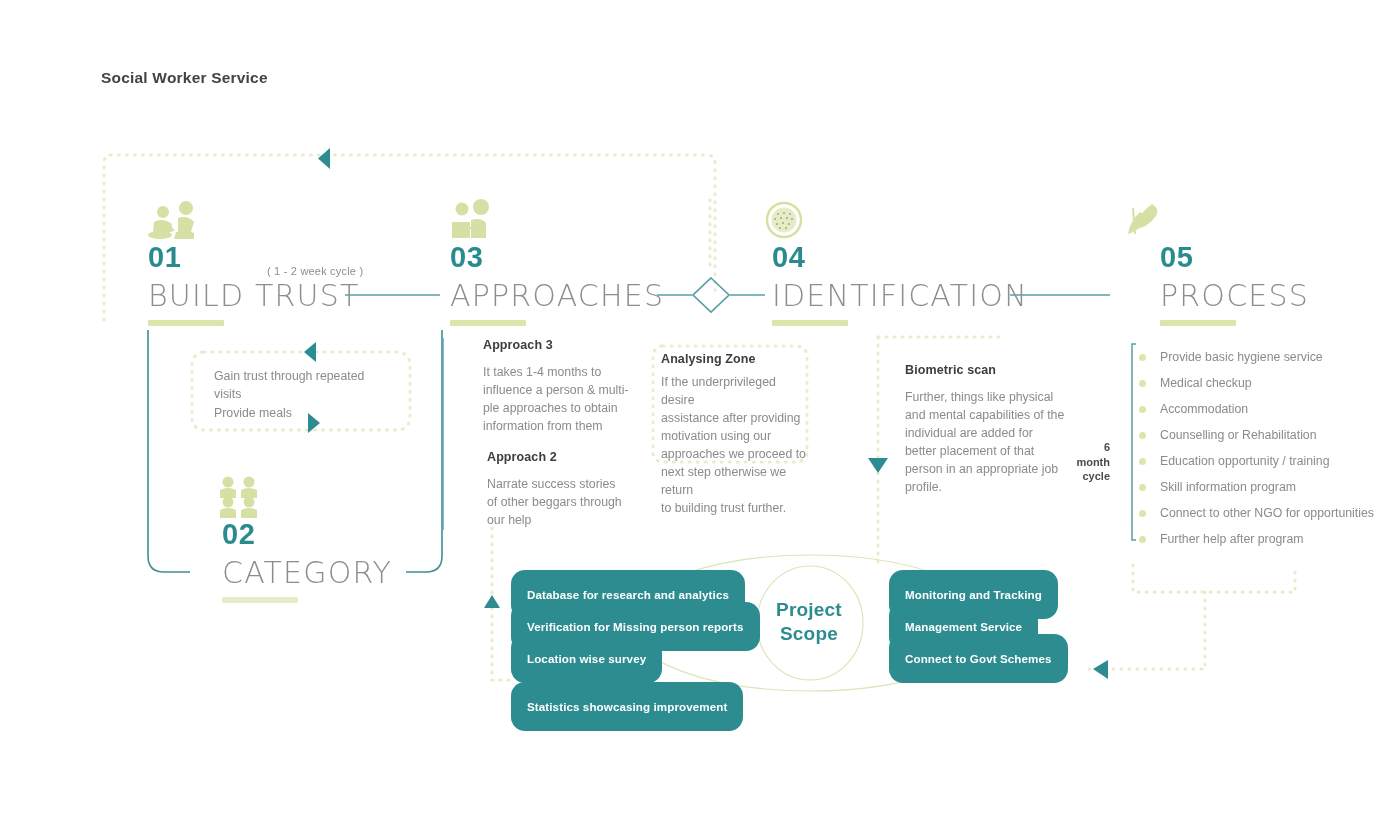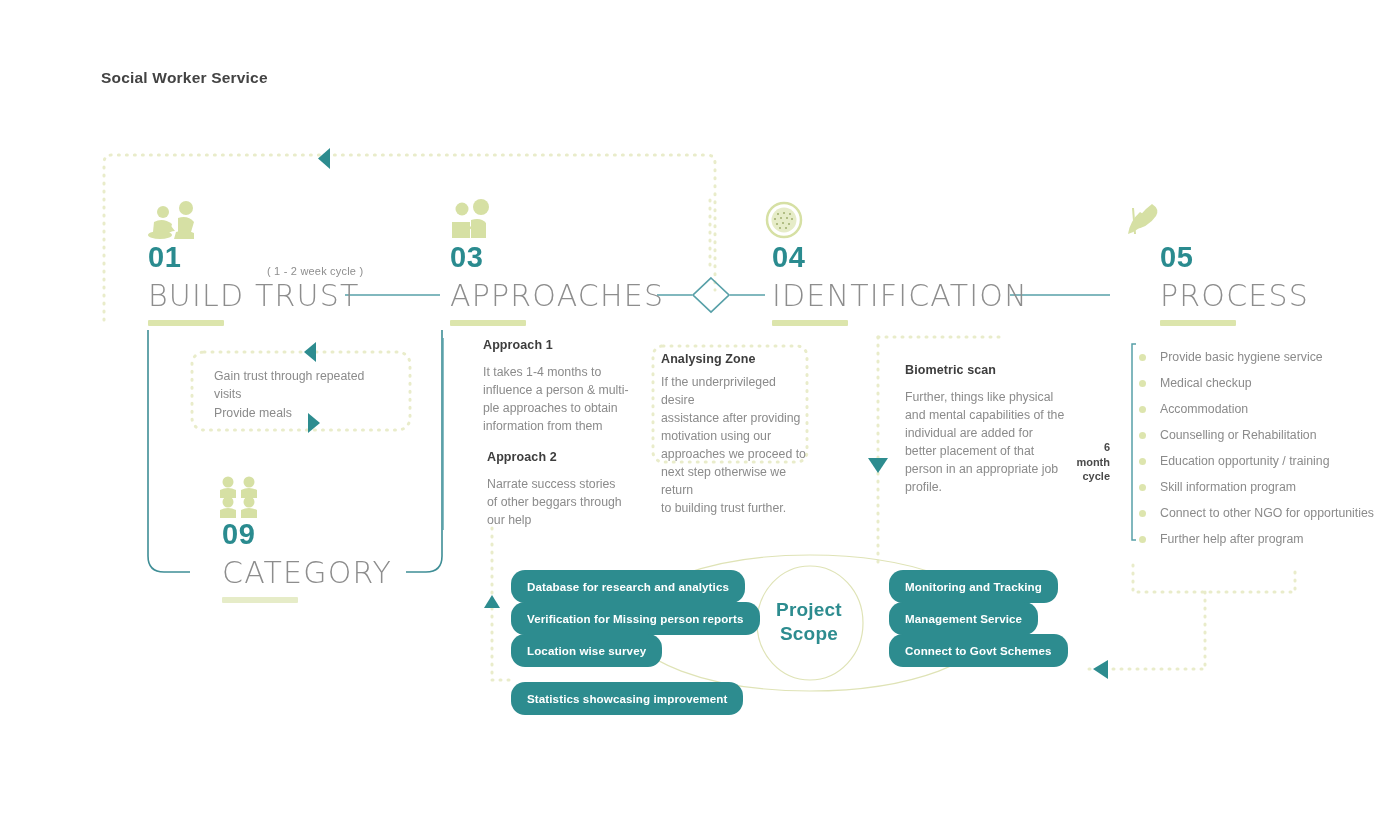--- a/index.html
+++ b/index.html
@@ -64,21 +64,21 @@
   .cycle6{
     position:absolute;left:1062px;top:440px;width:48px;
     text-align:right;font-size:11px;font-weight:bold;color:#4a4a4a;
     line-height:1.32;
   }
 
   
   .pill{
     position:absolute;background:#2d8c8f;color:#ffffff;border-radius:14px;
     height:25px;line-height:25px;font-size:11.6px;font-weight:bold;
-    padding:4px 16px;white-space:nowrap;letter-spacing:.1px;
+    padding:12px 16px;white-space:nowrap;letter-spacing:.1px;
   }
   .scope-label{
     position:absolute;left:745px;top:598px;width:128px;text-align:center;
     font-size:19px;font-weight:bold;color:#2d8c8f;line-height:1.24;
     letter-spacing:.2px;
   }
 </style>
 </head>
 <body>
 
@@ -201,31 +201,31 @@
     <div class="rule" style="width:76px;"></div>
   </div>
 
   <div class="head" style="left:1124px;top:243px;margin-left:36px;">
     <div class="num">05</div>
     <div class="ttl">PROCESS</div>
     <div class="rule" style="width:76px;"></div>
   </div>
 
   <div class="head" style="left:222px;top:520px;">
-    <div class="num">09</div>
+    <div class="num">02</div>
     <div class="ttl">CATEGORY</div>
     <div class="rule" style="width:76px;background:#e6ecc8;"></div>
   </div>
 
   <div class="note-lines" style="left:214px;top:367px;width:190px;white-space:pre-line;">Gain trust through repeated
 visits
 Provide meals</div>
 
   <div class="tblock" style="left:483px;top:338px;width:150px;">
-    <div class="bt">Approach 1</div>
+    <div class="bt">Approach 3</div>
     <div class="bd" style="white-space:pre-line;">It takes 1-4 months to
 influence a person &amp; multi-
 ple approaches to obtain
 information from them</div>
   </div>
 
   <div class="tblock" style="left:487px;top:450px;width:150px;">
     <div class="bt">Approach 2</div>
     <div class="bd" style="white-space:pre-line;">Narrate success stories
 of other beggars through

